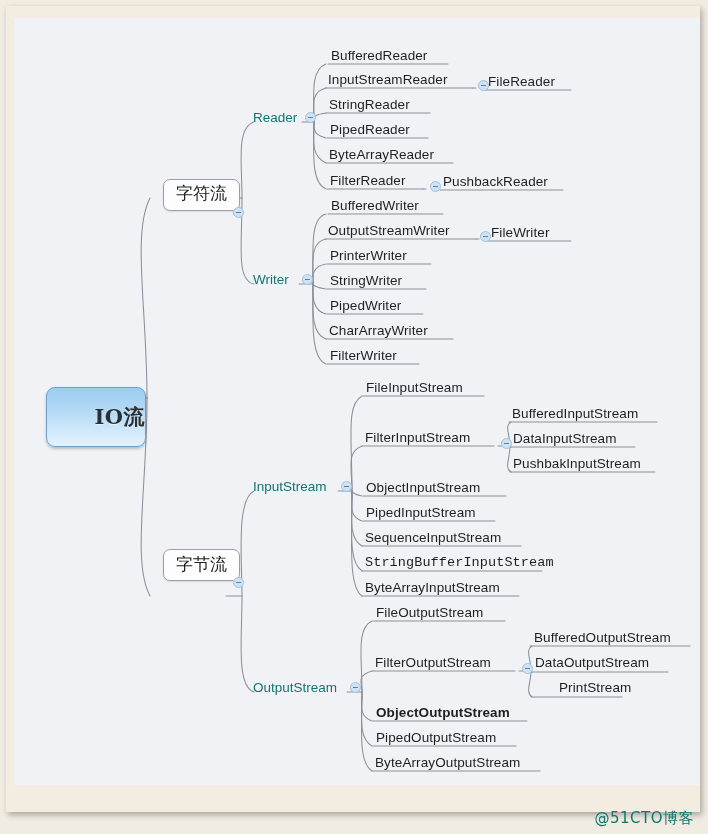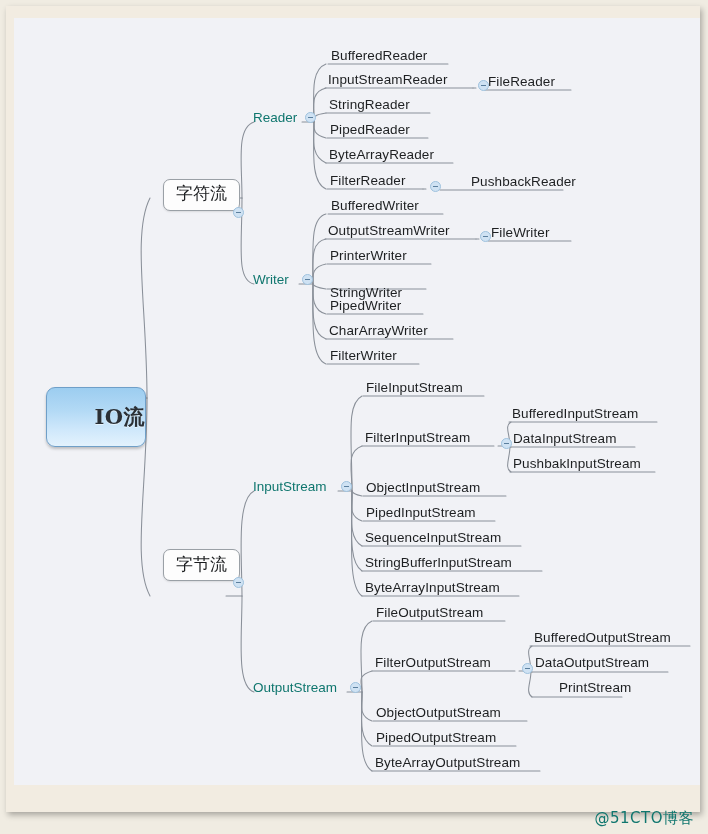--- a/index.html
+++ b/index.html
@@ -224,48 +224,48 @@
         <div class="toggle" style="left: 336px; top: 664px;"></div>
         <div class="node leaf" style="left: 314px; top: 31px;">BufferedReader</div>
         <div class="node leaf" style="left: 311px; top: 55px;">InputStreamReader</div>
         <div class="toggle" style="left: 464px; top: 62px;"></div>
         <div class="node leaf" style="left: 471px; top: 57px;">FileReader</div>
         <div class="node leaf" style="left: 312px; top: 80px;">StringReader</div>
         <div class="node leaf" style="left: 313px; top: 105px;">PipedReader</div>
         <div class="node leaf" style="left: 312px; top: 130px;">ByteArrayReader</div>
         <div class="node leaf" style="left: 313px; top: 156px;">FilterReader</div>
         <div class="toggle" style="left: 416px; top: 163px;"></div>
-        <div class="node leaf" style="left: 426px; top: 157px; margin-left: 28px;">PushbackReader</div>
+        <div class="node leaf" style="left: 426px; top: 157px;">PushbackReader</div>
         <div class="node leaf" style="left: 314px; top: 181px;">BufferedWriter</div>
         <div class="node leaf" style="left: 311px; top: 206px;">OutputStreamWriter</div>
         <div class="toggle" style="left: 466px; top: 213px;"></div>
         <div class="node leaf" style="left: 474px; top: 208px;">FileWriter</div>
         <div class="node leaf" style="left: 313px; top: 231px;">PrinterWriter</div>
-        <div class="node leaf" style="left: 313px; top: 256px; margin-top: 12px;">StringWriter</div>
+        <div class="node leaf" style="left: 313px; top: 256px;">StringWriter</div>
         <div class="node leaf" style="left: 313px; top: 281px;">PipedWriter</div>
         <div class="node leaf" style="left: 312px; top: 306px;">CharArrayWriter</div>
         <div class="node leaf" style="left: 313px; top: 331px;">FilterWriter</div>
         <div class="node leaf" style="left: 349px; top: 363px;">FileInputStream</div>
         <div class="node leaf" style="left: 348px; top: 413px;">FilterInputStream</div>
         <div class="toggle" style="left: 487px; top: 420px;"></div>
         <div class="node leaf" style="left: 495px; top: 389px;">BufferedInputStream</div>
         <div class="node leaf" style="left: 496px; top: 414px;">DataInputStream</div>
         <div class="node leaf" style="left: 496px; top: 439px;">PushbakInputStream</div>
         <div class="node leaf" style="left: 349px; top: 463px;">ObjectInputStream</div>
         <div class="node leaf" style="left: 349px; top: 488px;">PipedInputStream</div>
         <div class="node leaf" style="left: 348px; top: 513px;">SequenceInputStream</div>
-        <div class="node leaf" style="left: 348px; top: 538px;">StringBufferInputStream</div>
+        <div class="node leaf" style="left: 348px; top: 538px; font-family: Liberation Mono, monospace;">StringBufferInputStream</div>
         <div class="node leaf" style="left: 348px; top: 563px;">ByteArrayInputStream</div>
         <div class="node leaf" style="left: 359px; top: 588px;">FileOutputStream</div>
         <div class="node leaf" style="left: 358px; top: 638px;">FilterOutputStream</div>
         <div class="toggle" style="left: 508px; top: 645px;"></div>
         <div class="node leaf" style="left: 517px; top: 613px;">BufferedOutputStream</div>
         <div class="node leaf" style="left: 518px; top: 638px;">DataOutputStream</div>
         <div class="node leaf" style="left: 518px; top: 663px; margin-left: 24px;">PrintStream</div>
-        <div class="node leaf" style="left: 359px; top: 688px;">ObjectOutputStream</div>
+        <div class="node leaf" style="left: 359px; top: 688px; font-weight: bold;">ObjectOutputStream</div>
         <div class="node leaf" style="left: 359px; top: 713px;">PipedOutputStream</div>
         <div class="node leaf" style="left: 358px; top: 738px;">ByteArrayOutputStream</div>
       </div>
 
   </div>
 
   <div id="watermark">@51CTO博客</div>
 </div>
 
 </body></html>

